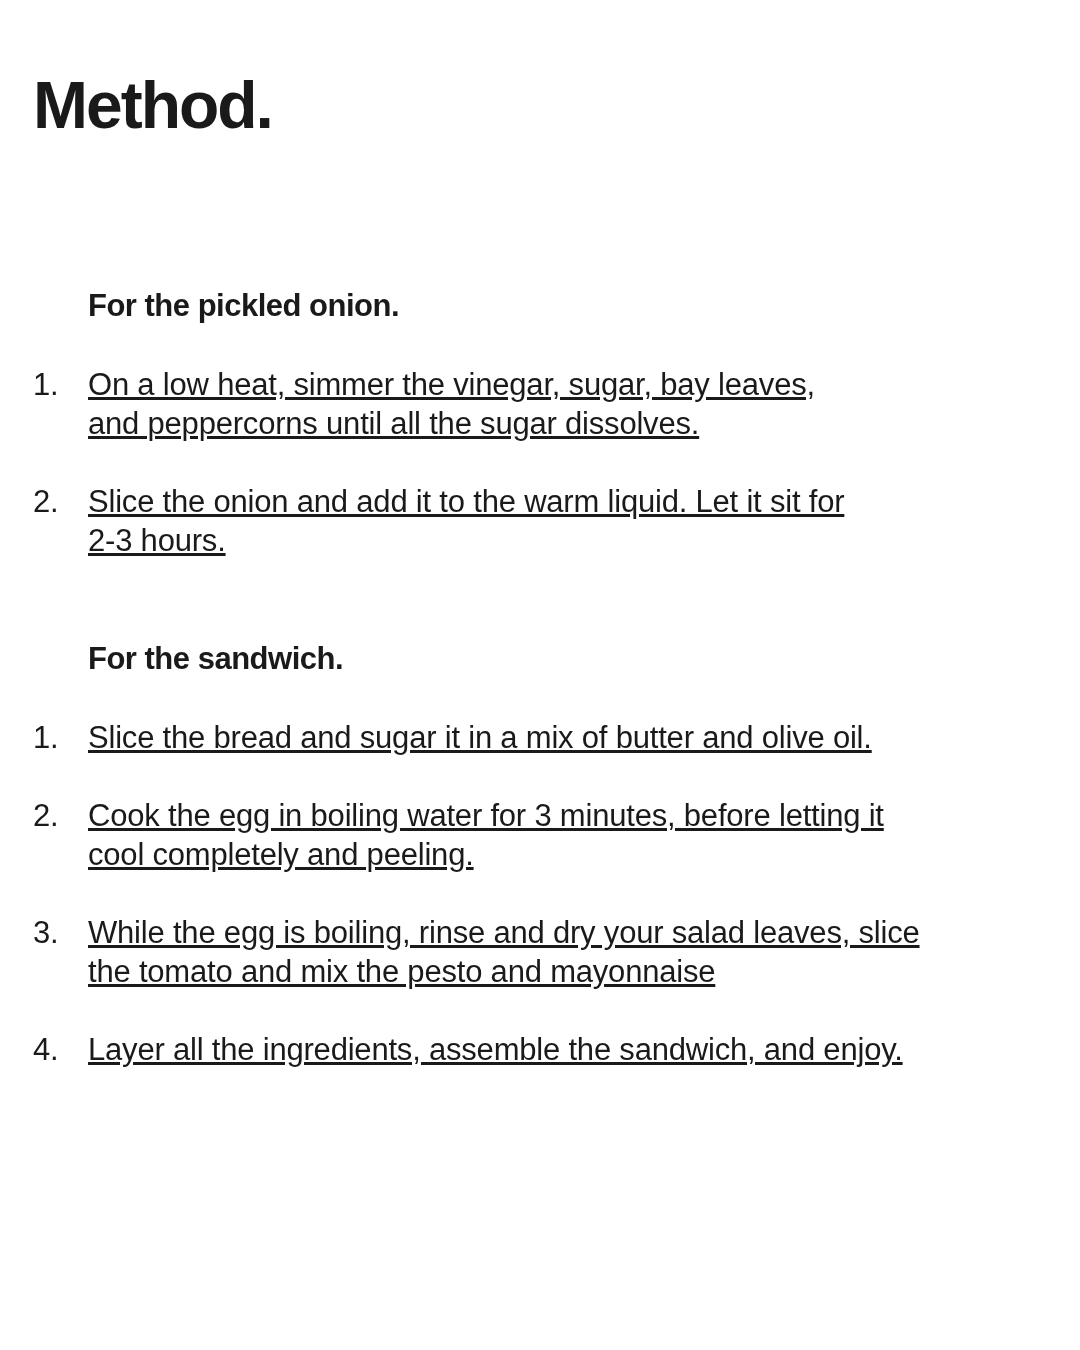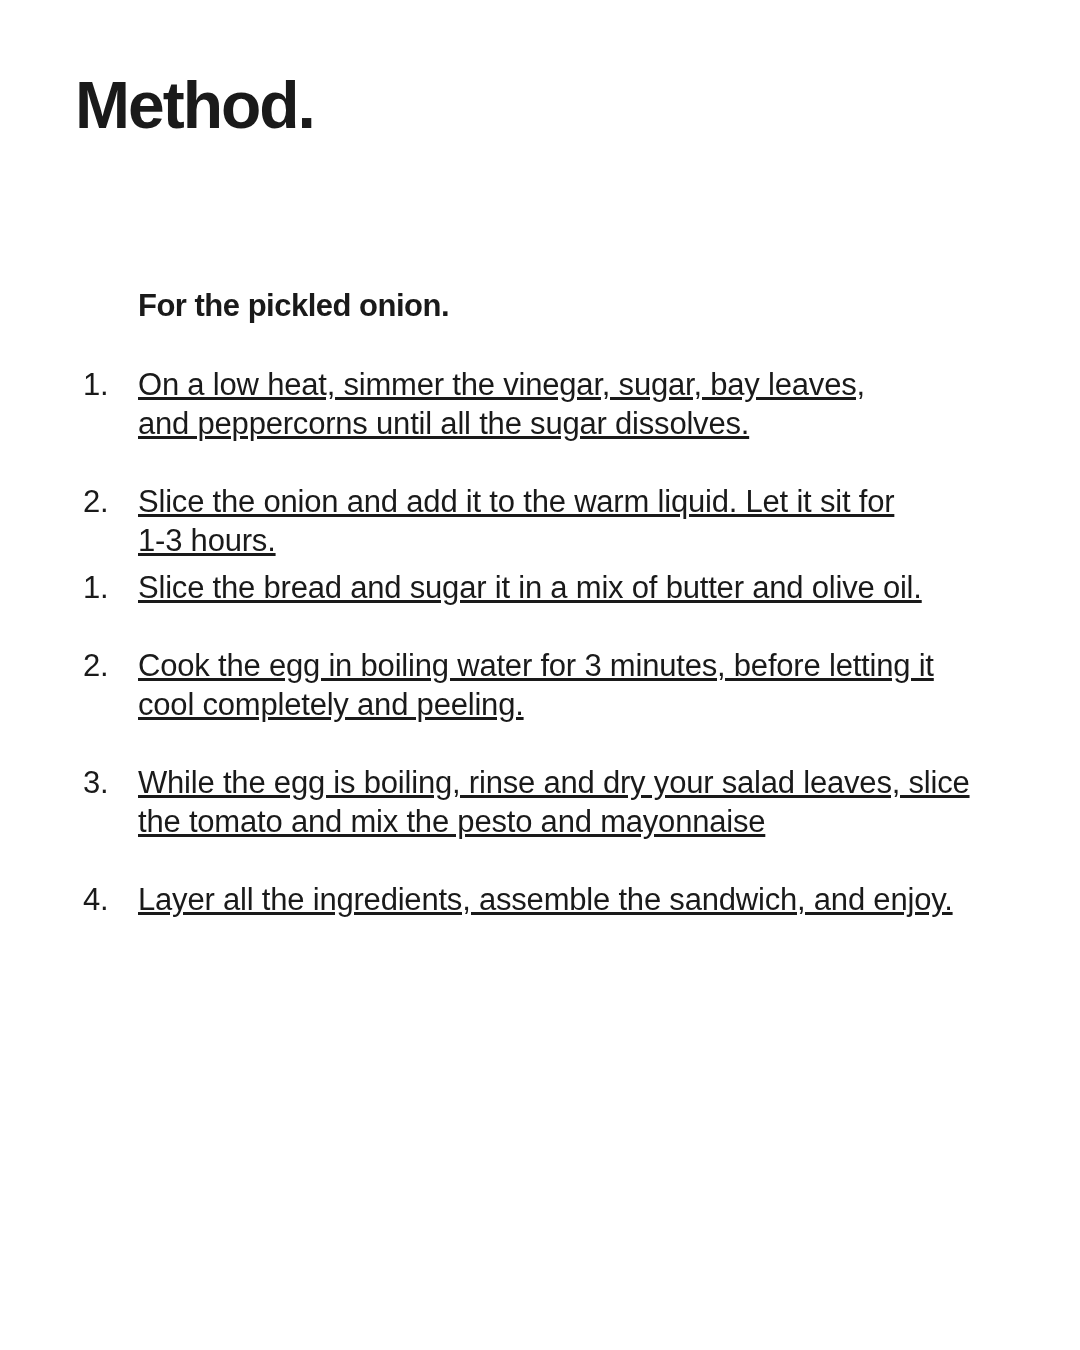--- a/index.html
+++ b/index.html
@@ -8,31 +8,31 @@
   }
   body {
     width: 1080px;
     height: 1350px;
     background: #ffffff;
     color: #1a1a1a;
     font-family: "Liberation Sans", "DejaVu Sans", sans-serif;
     overflow: hidden;
   }
   main.page {
-    padding: 0 75px;
+    padding: 0 33px;
   }
   h1.page-title {
     font-size: 66px;
     line-height: 66px;
     font-weight: 700;
     letter-spacing: -2px;
     margin: 72px 0 0 0;
   }
   .method-section {
-    margin: 8px;
+    margin: 0;
   }
   .section-heading {
     font-size: 31px;
     line-height: 38px;
     font-weight: 700;
     letter-spacing: -0.5px;
     margin: 0 0 40px 55px;
   }
   .method-section:nth-of-type(1) .section-heading { margin-top: 149px; }
   .method-section:nth-of-type(2) .section-heading { margin-top: 80px; }
@@ -72,26 +72,27 @@
     <h2 class="section-heading">For the pickled onion.</h2>
     <ol class="steps">
       <li class="step">
         <span class="step-number">1.</span>
         <span class="step-text">On a low heat, simmer the vinegar, sugar, bay leaves,
 and peppercorns until all the sugar dissolves.</span>
       </li>
       <li class="step">
         <span class="step-number">2.</span>
         <span class="step-text">Slice the onion and add it to the warm liquid. Let it sit for
-1-3 hours.</span>
+2-3 hours.</span>
       </li>
     </ol>
   </section>
 
   <section class="method-section">
+    <h2 class="section-heading">For the sandwich.</h2>
     <ol class="steps">
       <li class="step">
         <span class="step-number">1.</span>
         <span class="step-text">Slice the bread and sugar it in a mix of butter and olive oil.</span>
       </li>
       <li class="step">
         <span class="step-number">2.</span>
         <span class="step-text">Cook the egg in boiling water for 3 minutes, before letting it
 cool completely and peeling.</span>
       </li>

